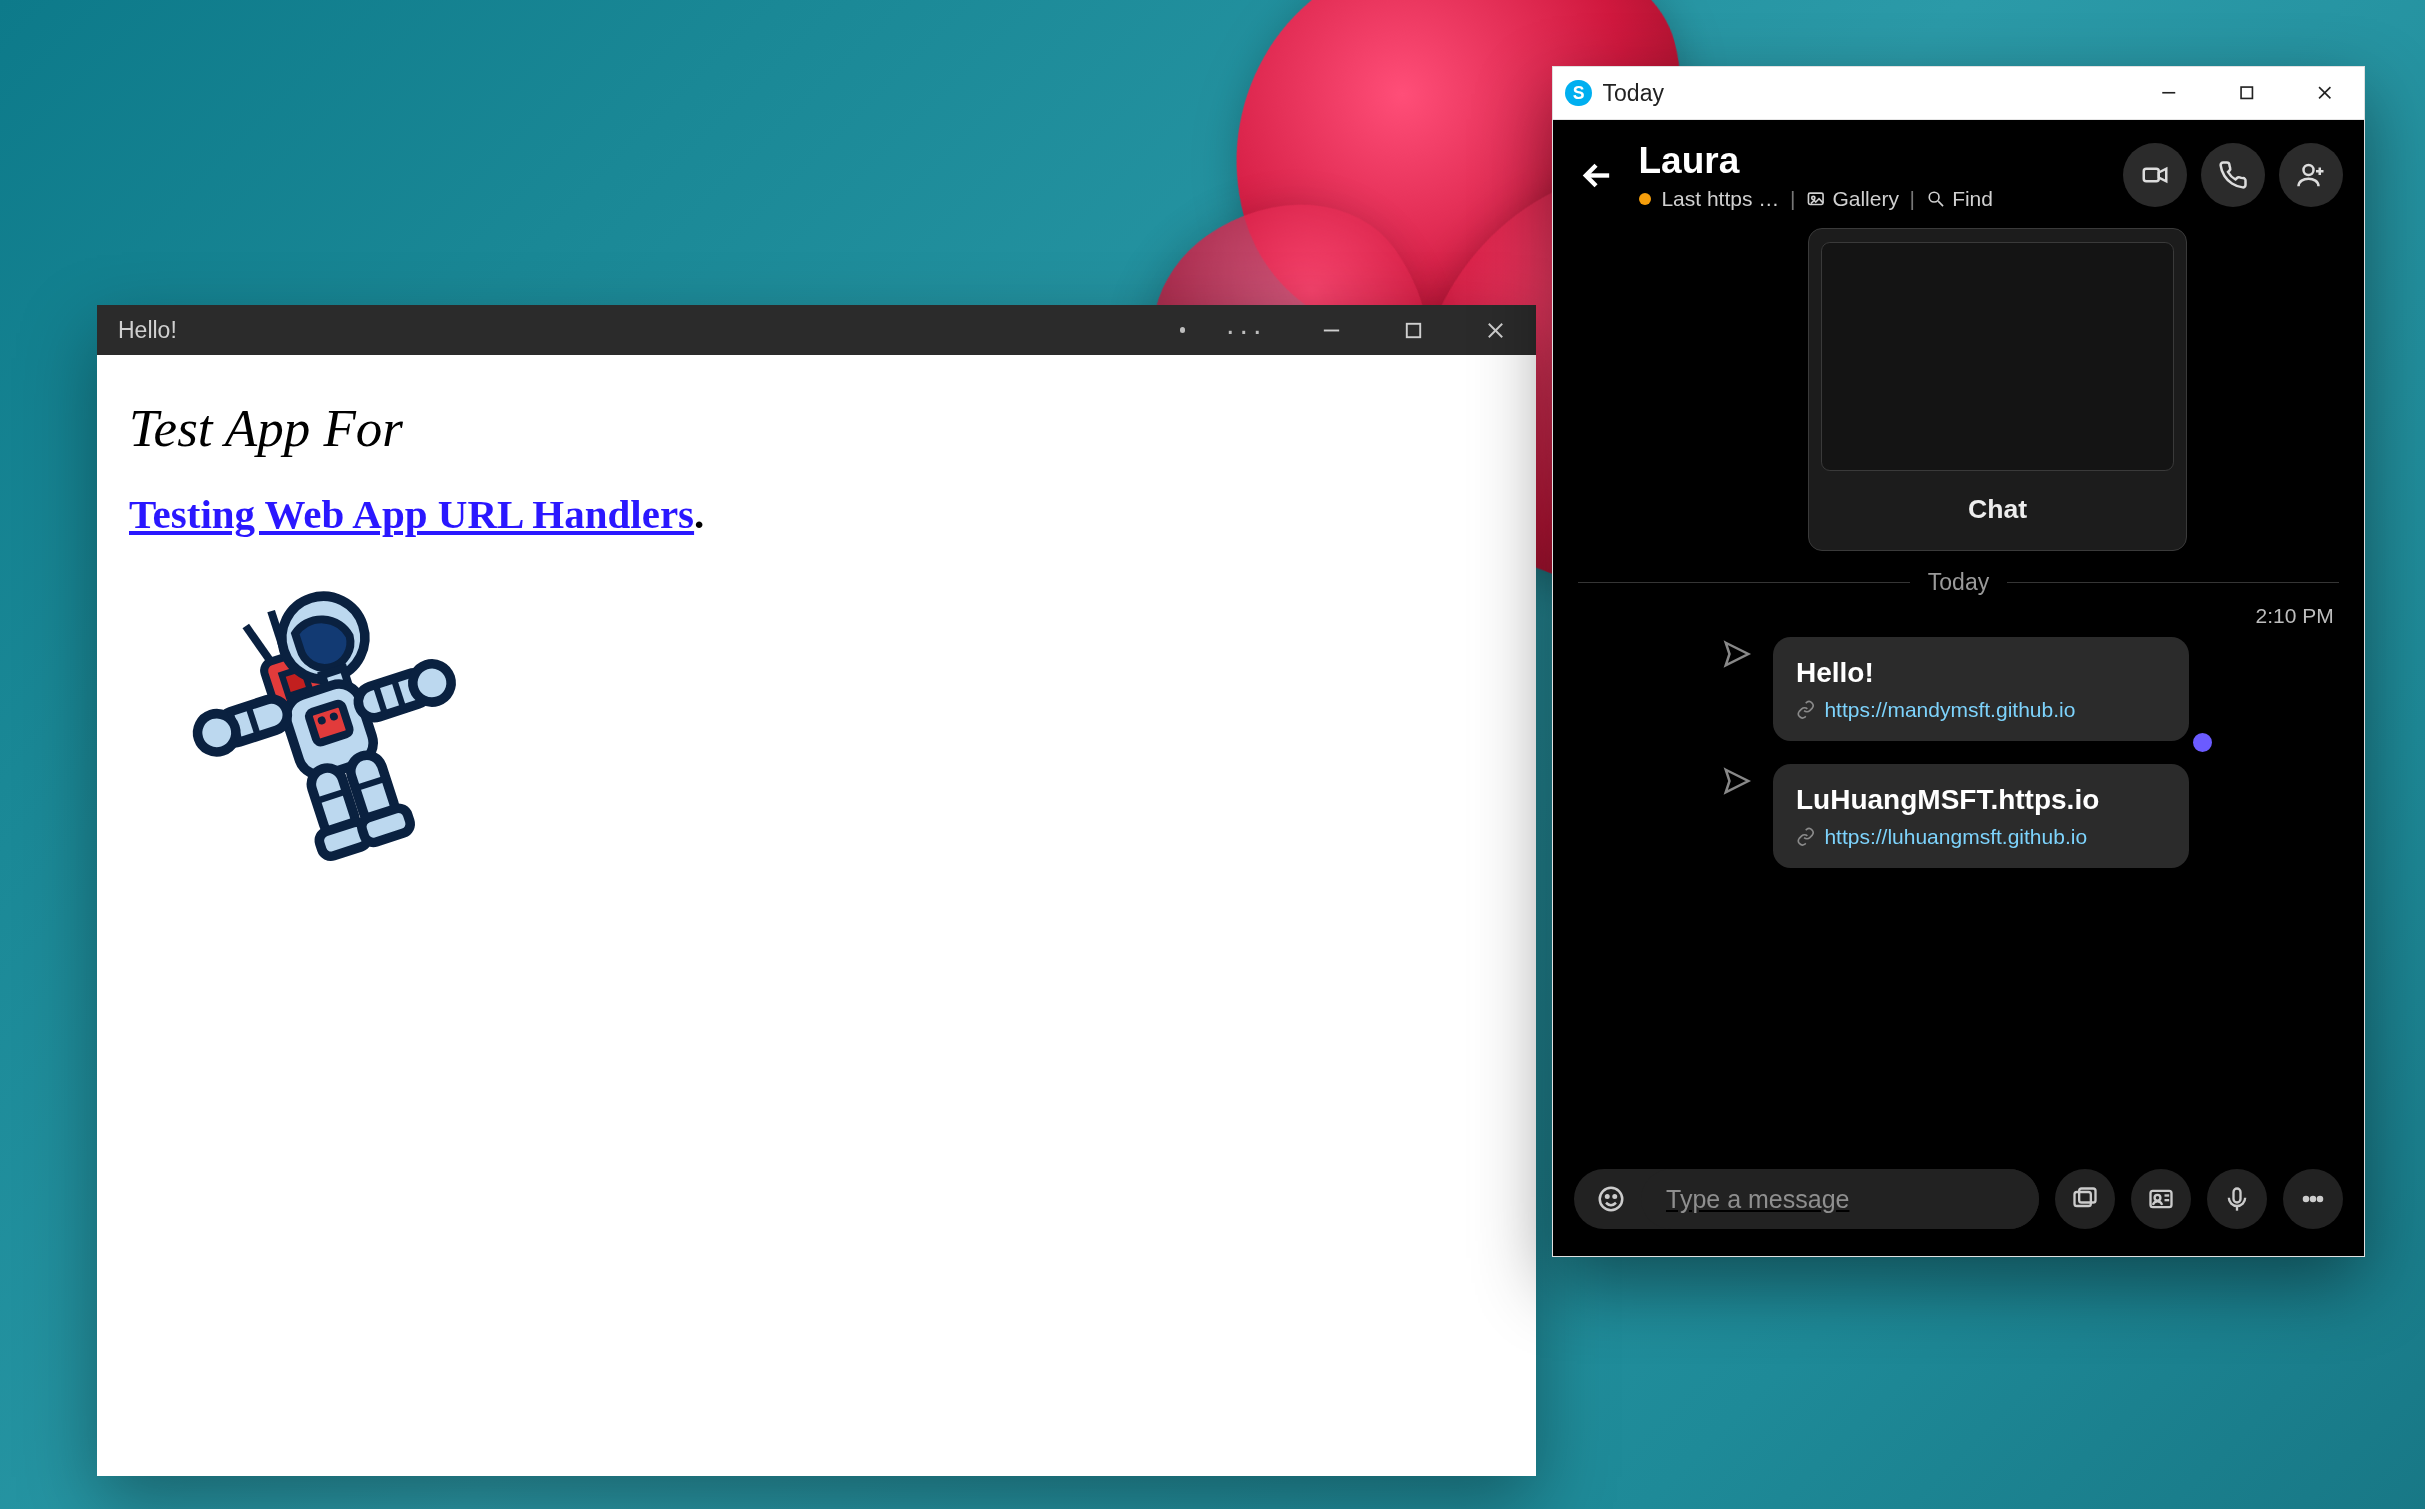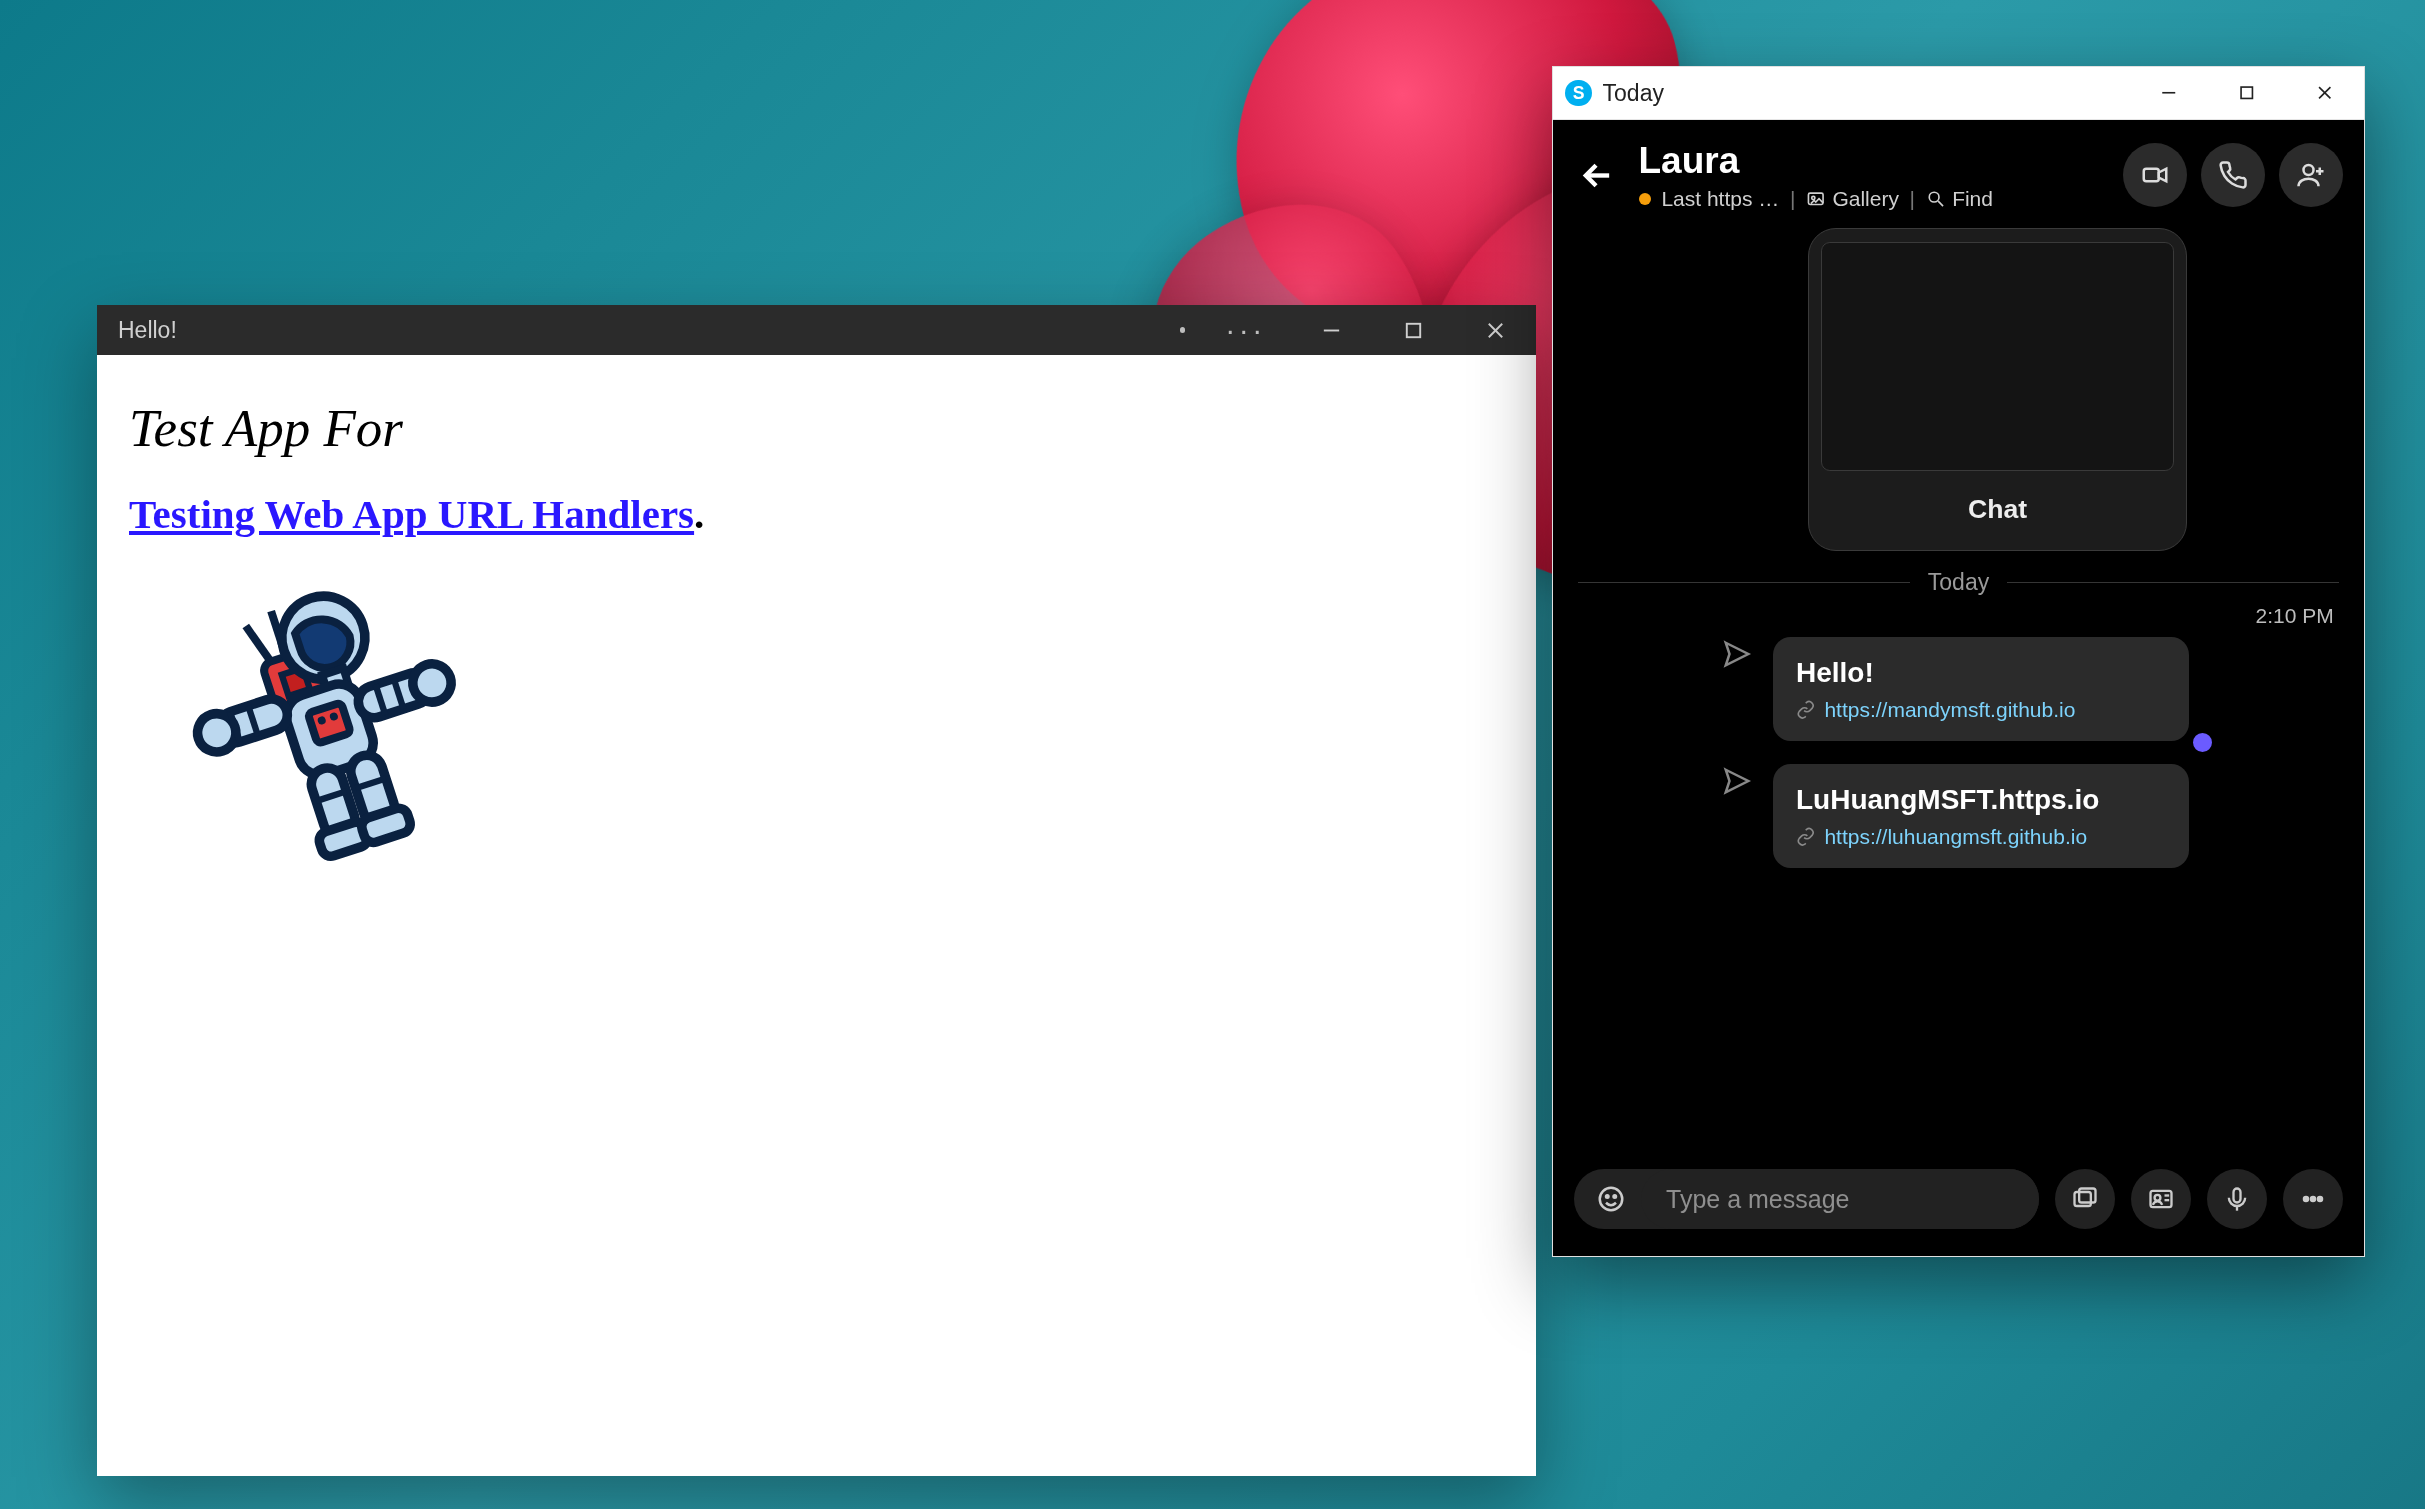--- a/index.html
+++ b/index.html
@@ -133,21 +133,21 @@
   .hdr-btn svg { width: 30px; height: 30px; stroke:#ddd; fill:none; stroke-width:2; }
   
   .chat-scroll { flex:1; overflow:hidden; position:relative; padding: 0 25px; }
   
   .link-card {
     position:relative;
     margin-left: 230px;
     width: 379px;
     background:#1c1c1c;
     border:0.9px solid #3a3a3a;
-    border-radius: 28px;
+    border-radius: 14px;
     overflow:hidden;
     margin-bottom: 17.7px;
   }
   .link-card .thumb { height: 229px; background:#141414; border:1.8px solid #3a3a3a; margin:12.4px 12.4px 0 12.4px; border-radius:8.9px;}
   .link-card .caption { text-align:center; color:#ededed; font-size:26.6px; font-weight:600; padding:23px 0 25px; }
   .sent-arrow {
     position:absolute; left:-51px; top:5.3px;
     width:30px; height:30px;
   }
   .sent-arrow svg { width:30px; height:30px; stroke:#888; stroke-width:2; fill:none;}
@@ -188,21 +188,21 @@
     border-radius: 35px; padding: 0 25px;
   }
   .msg-input::placeholder { color:#8f8f8f; }
   .comp-btn {
     width:60px; height:60px; border-radius:50%;
     background:#222; display:flex; align-items:center; justify-content:center;
   }
   .comp-btn svg { width:28px; height:28px; stroke:#ccc; fill:none; stroke-width:2;}
   .emoji-input-wrap {
     flex:1; display:flex; align-items:center;
-    background:#222; border-radius:35px; height:60px; padding-left:7px;
+    background:#222; border-radius:35px; height:60px; padding-left:7px;text-decoration:underline;
   }
   .emoji-input-wrap .emoji-btn { background:transparent; }
   
 </style>
 </head>
 <body>
 
 <div class="desktop">
 
   <div class="flower">

